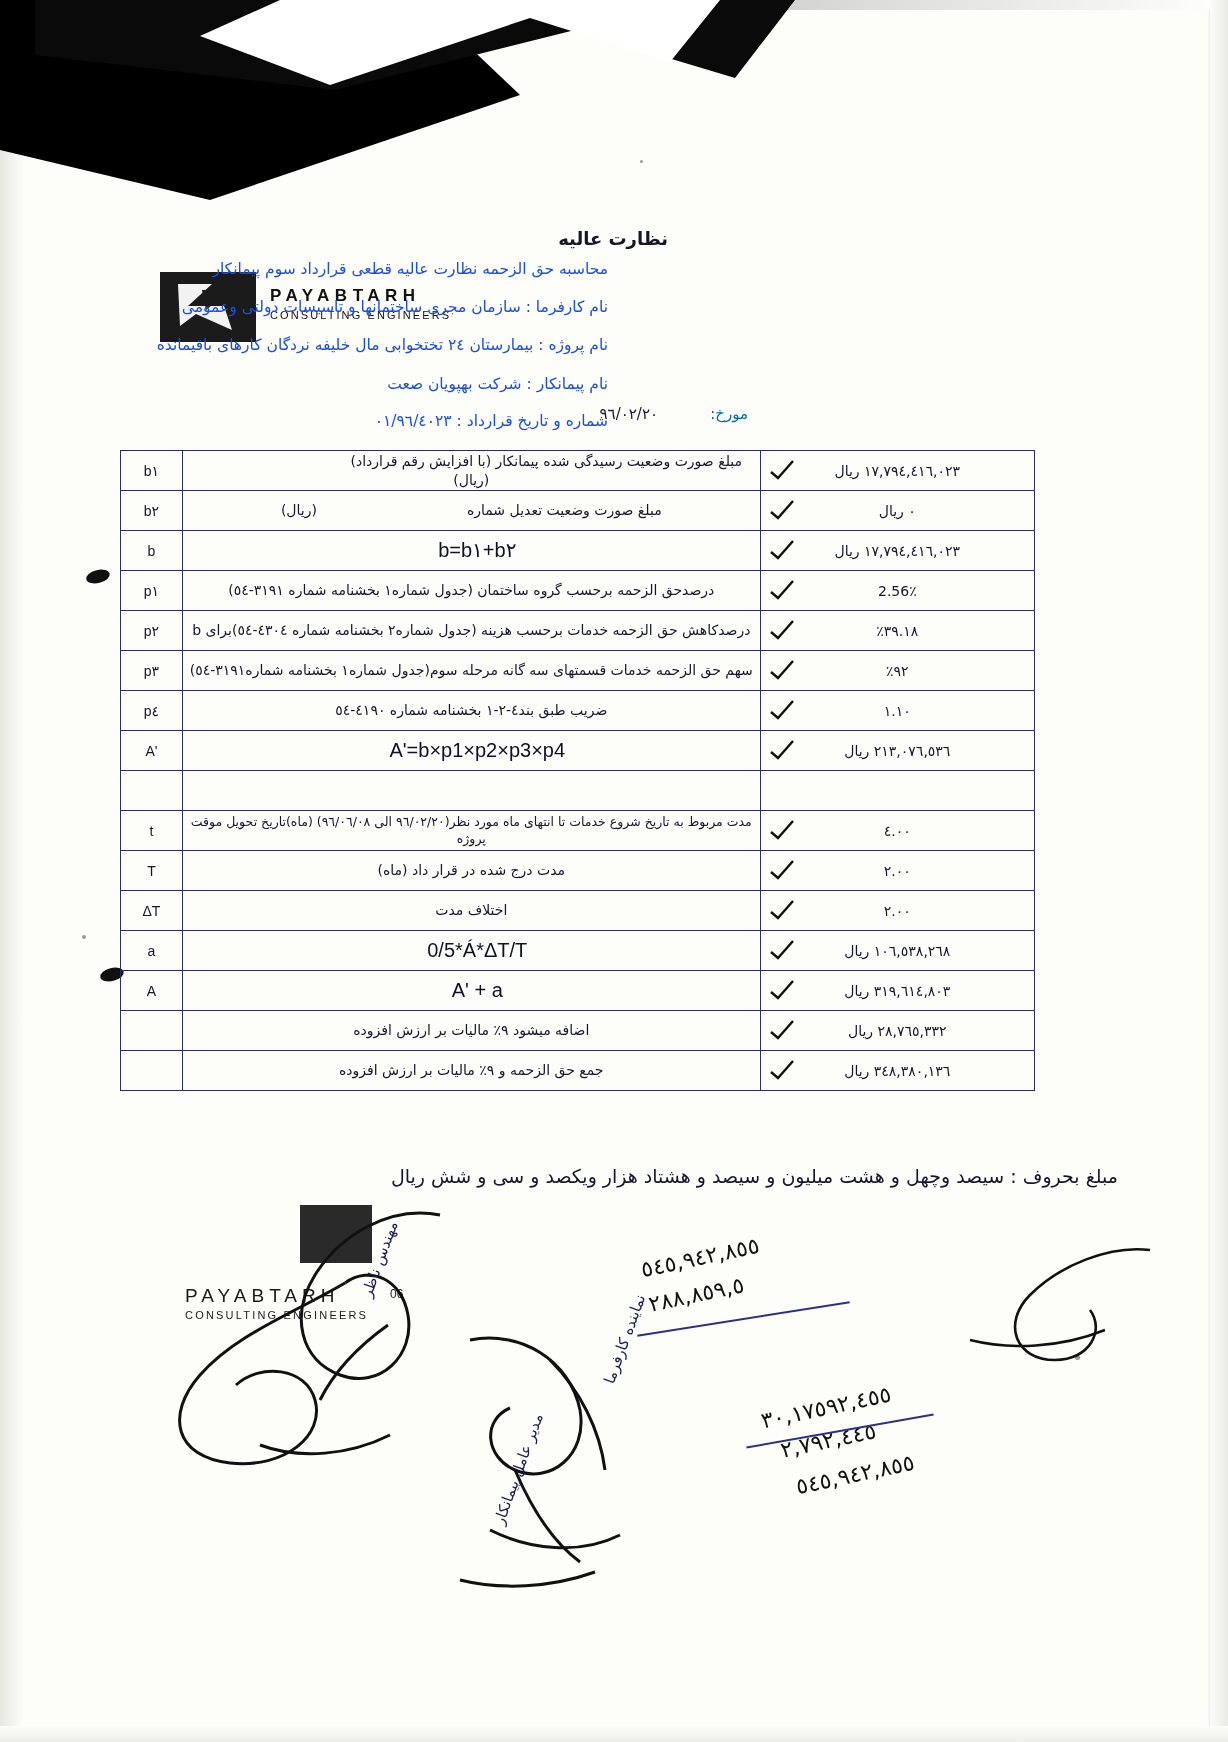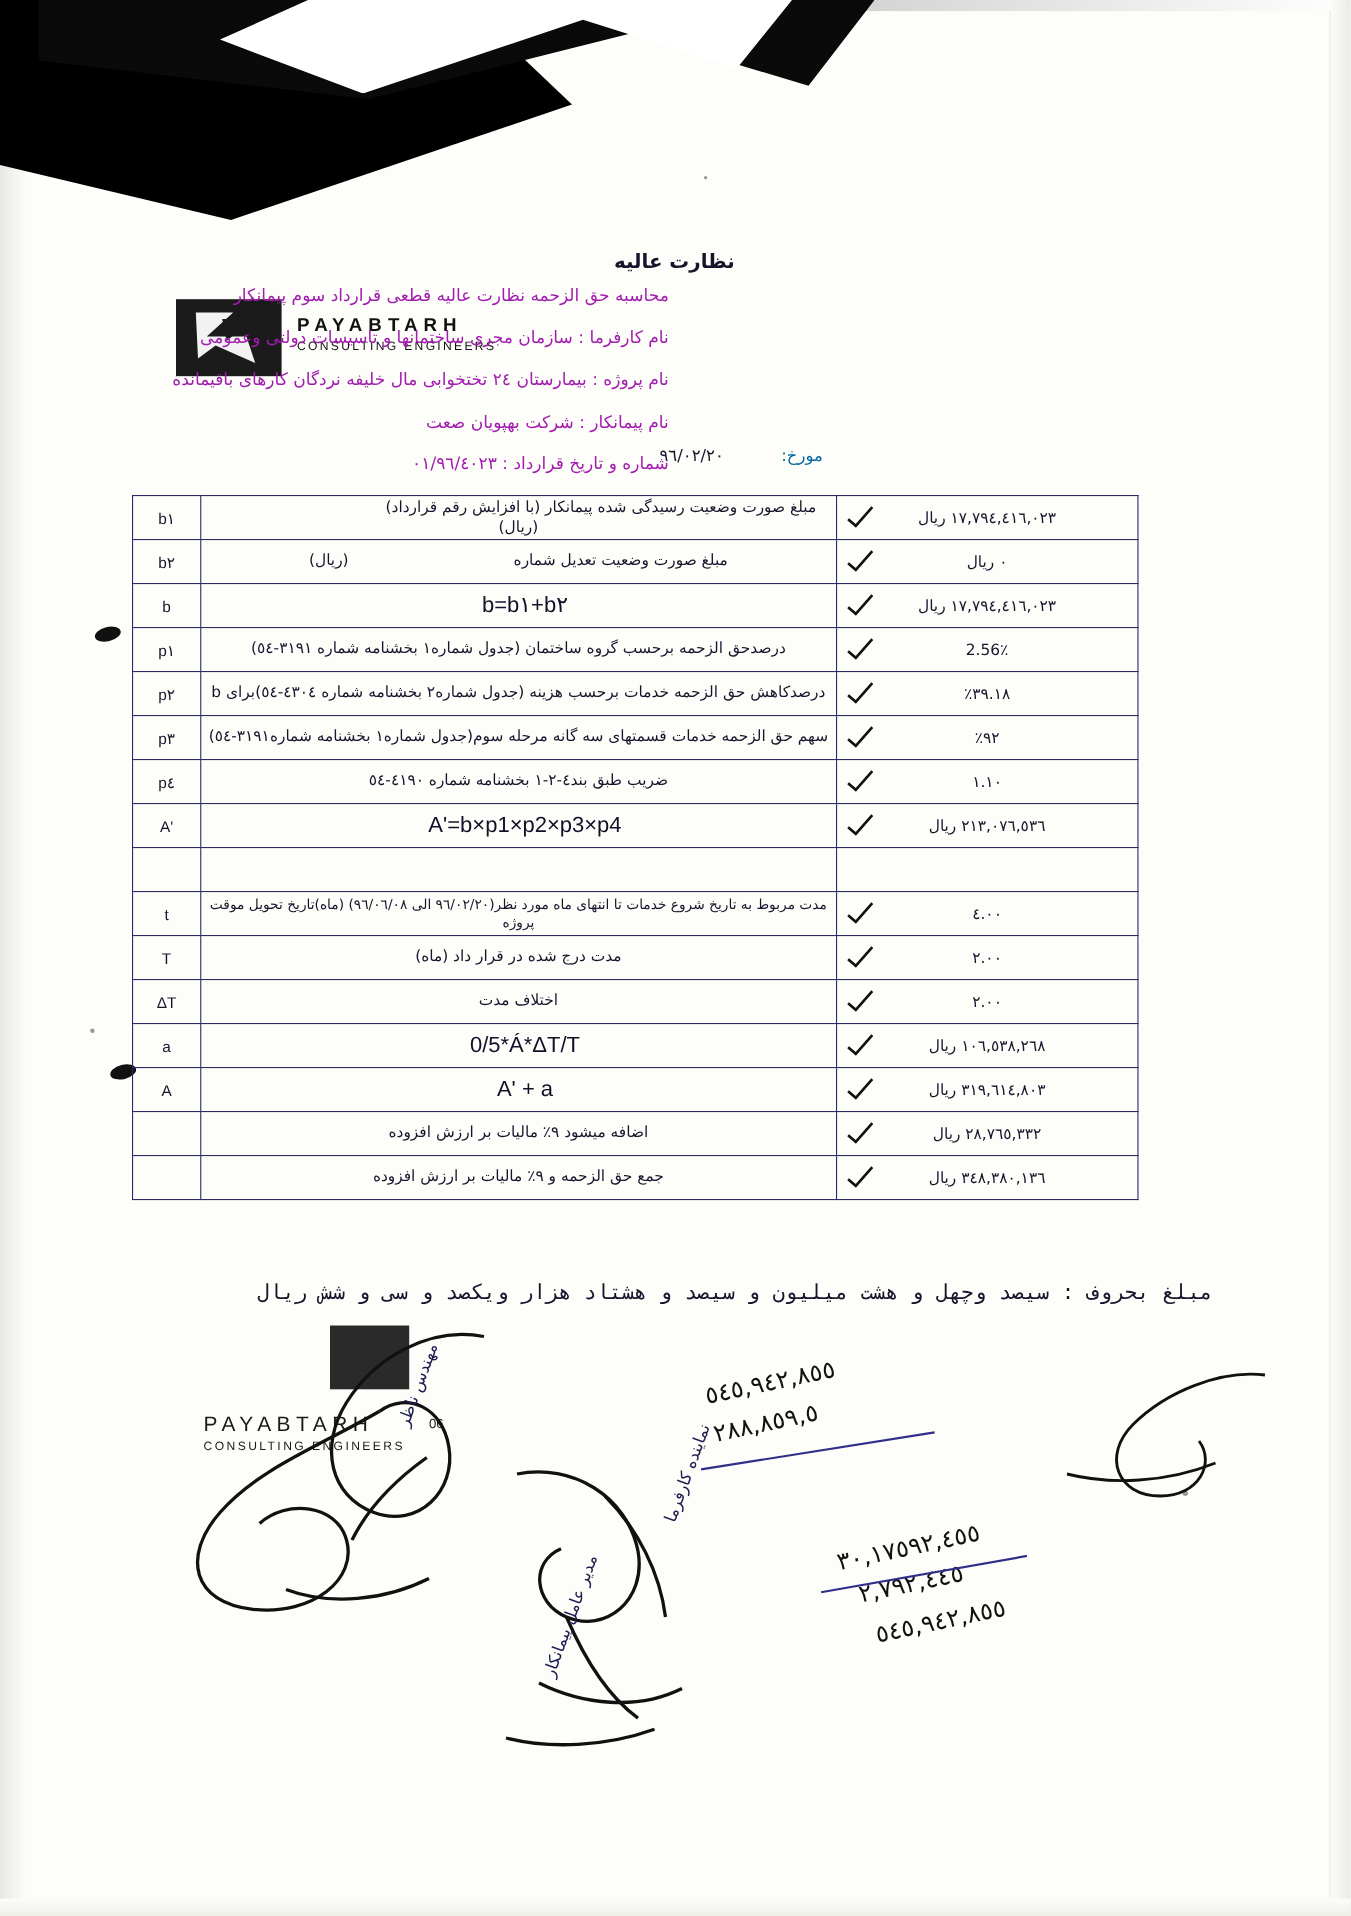--- a/index.html
+++ b/index.html
@@ -37,21 +37,21 @@
   .logo-wrap{position:absolute;left:160px;top:272px;width:300px;height:80px;}
   .logo-box{position:absolute;left:0;top:0;width:96px;height:70px;background:#1b1b1b;}
   .logo-glyph{position:absolute;left:12px;top:8px;width:74px;height:54px;}
   .logo-text{position:absolute;left:110px;top:14px;direction:ltr;text-align:left;}
   .logo-name{font-family:"Liberation Sans",sans-serif;font-size:17px;letter-spacing:5.5px;
       color:#111;font-weight:600;}
   .logo-sub{font-family:"Liberation Sans",sans-serif;font-size:11px;letter-spacing:2.1px;
       color:#111;margin-top:3px;}
   .title{left:0;right:560px;top:228px;font-size:18px;text-align:center;width:200px;
       position:absolute;color:#15152b;font-weight:bold;}
-  .h-line{position:absolute;right:620px;font-size:15.5px;color:#a21caf;white-space:nowrap;}
+  .h-line{position:absolute;right:620px;font-size:15.5px;color:#1d4ed8;white-space:nowrap;}
   .h1{top:260px;}
   .h2{top:298px;}
   .h3{top:336px;}
   .h4{top:375px;}
   .h5{top:412px;}
   .date-lbl{position:absolute;right:480px;top:405px;font-size:15px;color:#0369a1;}
   .date-val{position:absolute;right:570px;top:405px;font-size:15px;color:#16162c;}
 
   
   table.calc{position:absolute;left:120px;top:450px;width:915px;
@@ -65,21 +65,21 @@
   td.val{width:278px;text-align:center;position:relative;font-size:15px;padding-left:34px;}
   td.val .num{direction:rtl;display:inline-block;letter-spacing:.4px;}
   .spacer td{height:22px;border-left:1px solid #2b2b6a;border-right:1px solid #2b2b6a;
       border-top:1px solid #2b2b6a;border-bottom:1px solid #2b2b6a;}
   .tick{position:absolute;left:8px;top:8px;width:26px;height:22px;}
   .tall td{height:58px;}
   .tall td.desc{font-size:12.5px;}
 
   
   .amount-words{position:absolute;right:110px;top:1158px;font-size:19px;color:#16162c;
-      line-height:1.9;text-align:center;width:900px;font-family:Liberation Mono, monospace;}
+      line-height:1.9;text-align:right;width:900px;}
   .foot-logo{position:absolute;left:185px;top:1285px;width:260px;height:70px;direction:ltr;}
   .foot-logo .ln{font-family:"Liberation Sans",sans-serif;font-size:19px;letter-spacing:5px;color:#1a1a1a;}
   .foot-logo .ls{font-family:"Liberation Sans",sans-serif;font-size:11px;letter-spacing:2.2px;color:#1a1a1a;margin-top:2px;}
   .foot-logo .num{position:absolute;left:205px;top:2px;font-family:"Liberation Sans",sans-serif;
       font-size:12px;color:#1a1a1a;}
   .stamp-box{position:absolute;left:300px;top:1205px;width:72px;height:58px;background:#2a2a2a;}
   .sig{position:absolute;pointer-events:none;}
   .hw{position:absolute;font-family:"DejaVu Sans",sans-serif;color:#111;white-space:nowrap;}
   .hw-r{transform:rotate(-12deg);}
   .hw-r3{transform:rotate(-70deg);}

